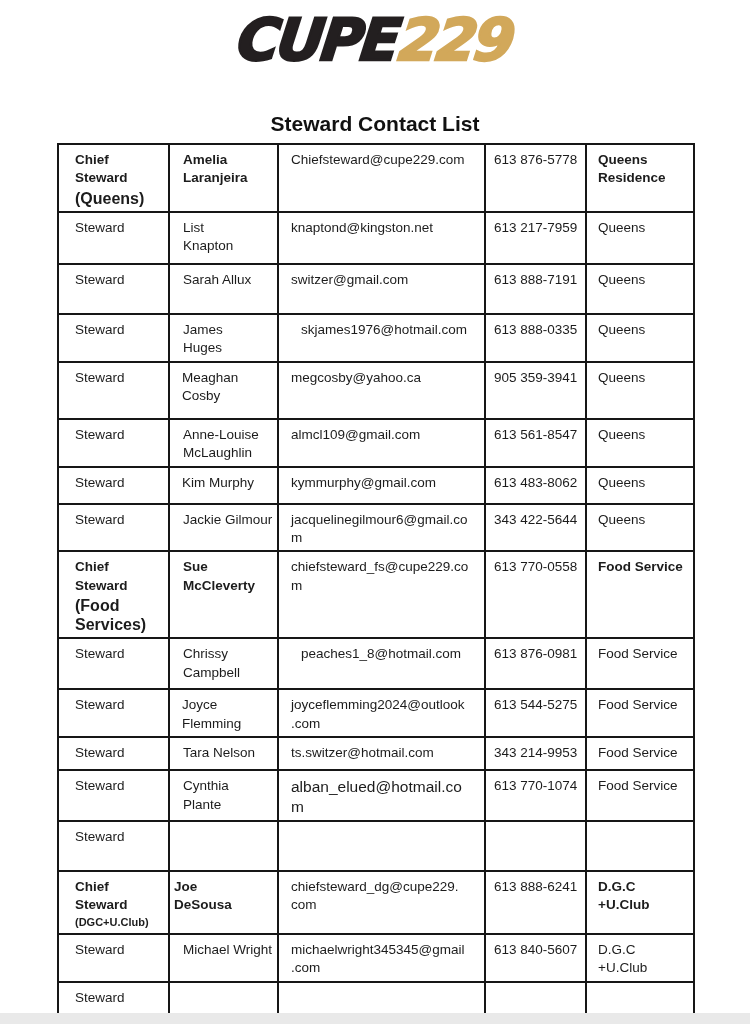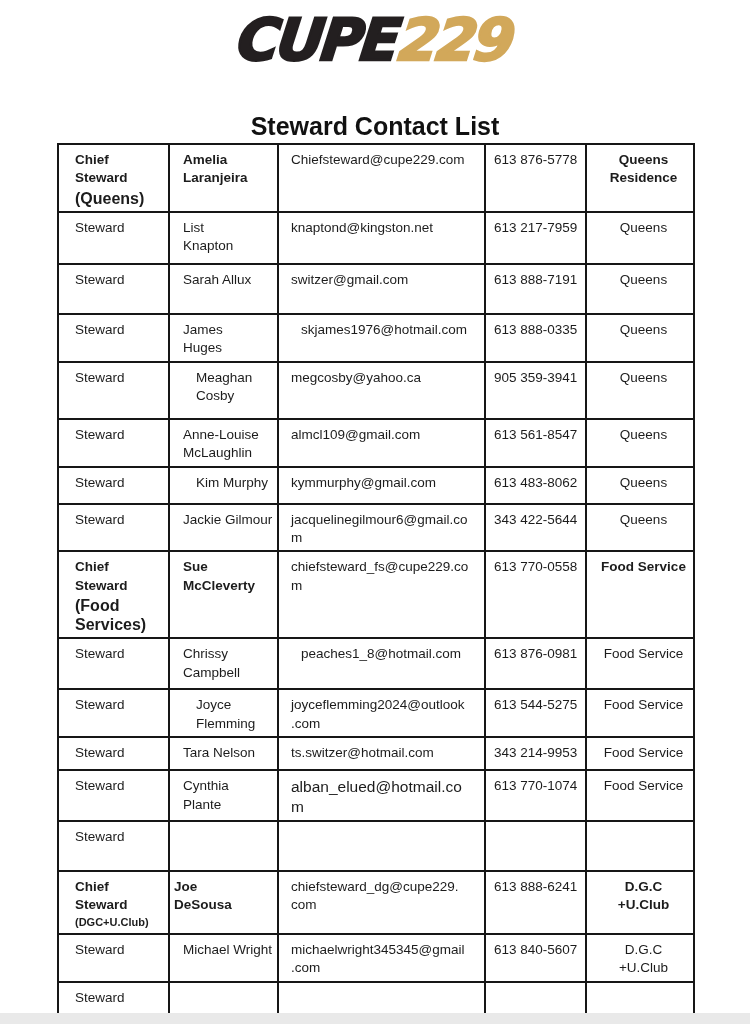--- a/index.html
+++ b/index.html
@@ -35,21 +35,21 @@
   .logo-229 {
     color: #d2a85a;
     -webkit-text-stroke: 2.5px #d2a85a;
     margin-left: 2px;
   }
 
   
   .page-title {
     position: absolute; top: 112px; left: 0; width: 750px;
     text-align: center;
-    font-size: 25px;
+    font-size: 21px;
     font-weight: bold;
     color: #111111;
   }
 
   
   table.contact-table {
     position: absolute; top: 143px; left: 57px;
     width: 636px;
     border-collapse: collapse;
     table-layout: fixed;
@@ -61,21 +61,21 @@
     line-height: 1.36;
     white-space: pre-line;
     padding: 6px 4px 3px 12px;
     overflow: hidden;
     word-wrap: break-word;
   }
   .c-role  { padding-left: 16px; }
   .c-name  { padding-left: 13px; }
   .c-email { }
   .c-phone { padding-left: 8px; }
-  .c-loc   { padding-left: 11px; text-align: center; }
+  .c-loc   { padding-left: 11px; }
 
   
   tr.r1  td { height: 61px; }
   tr.r2  td { height: 52px; }
   tr.r3  td { height: 50px; }
   tr.r4  td { height: 46px; }
   tr.r5  td { height: 57px; }
   tr.r6  td { height: 48px; }
   tr.r7  td { height: 37px; }
   tr.r8  td { height: 47px; }
@@ -102,21 +102,21 @@
     margin-top: 1px;
   }
   tr.r15 .role-sub { font-size: 11px; }
   tr.r15 .c-name { text-align: left; padding-left: 4px; padding-right: 14px; margin-left: 13px; }
 
   
   tr.r13 .c-email { font-size: 15.5px; line-height: 1.28; }
 
   
   tr.r4 .c-email, tr.r10 .c-email { padding-left: 22px; }
-  tr.r5 .c-name, tr.r7 .c-name, tr.r11 .c-name { padding-left: 26px; }
+  tr.r5 .c-name, tr.r7 .c-name, tr.r11 .c-name { padding-left: 12px; }
 
   
   .bottom-gutter {
     position: absolute; left: 0; top: 1013px;
     width: 750px; height: 11px;
     background: #e9e9e9;
   }
 </style>
 </head>
 <body>

